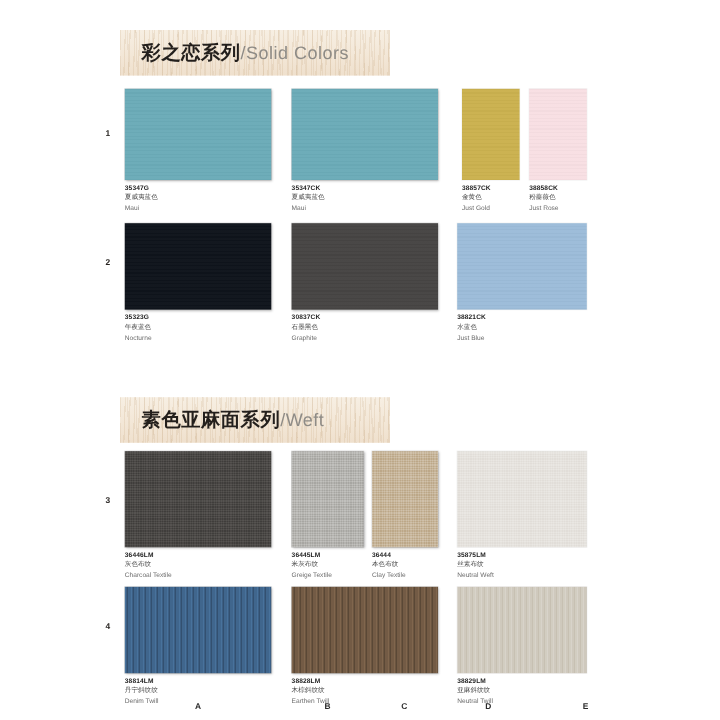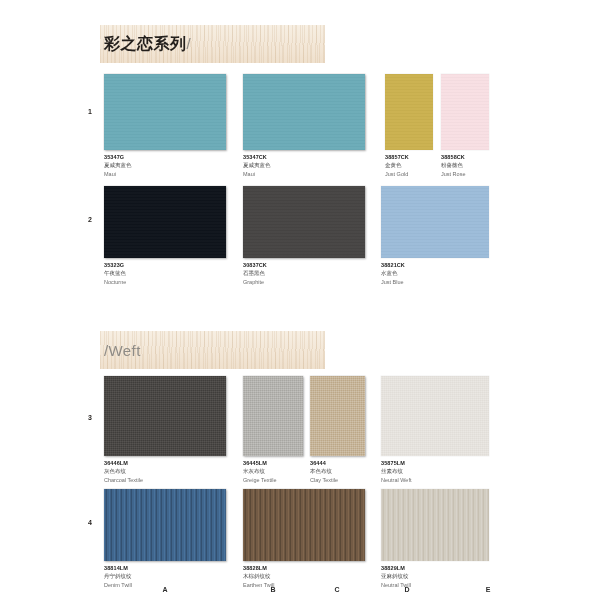--- a/index.html
+++ b/index.html
@@ -22,21 +22,21 @@
         rgba(255,255,255,0) 1px, rgba(255,255,255,0) 4px),
       repeating-linear-gradient(88deg,
         rgba(180,145,105,0.14) 0px, rgba(180,145,105,0.14) 1px,
         rgba(255,255,255,0) 1px, rgba(255,255,255,0) 7px),
       linear-gradient(180deg,#f7efe3 0%, #f3e7d7 55%, #efe0cd 100%);
     display: flex;
     align-items: center;
   }
   .banner-inner {
     display: flex; align-items: baseline;
-    padding-left: 4px;
+    padding-left: 18px;
     white-space: nowrap;
   }
   .banner-cn {
     font-size: 16px;
     font-weight: 700;
     color: #231f1c;
     letter-spacing: 0.5px;
   }
   .banner-en {
     font-size: 15px;
@@ -122,20 +122,21 @@
 </style>
 </head>
 <body>
 
 <div class="page">
 
   <div class="banner" style="left:100px; top:25px; width:225px;">
     <div class="banner-inner">
       <span class="banner-cn">彩之恋系列</span>
       <span class="banner-en">/</span>
+      <span class="banner-en">Solid Colors</span>
     </div>
   </div>
 
   <div class="rownum" style="top:108px;">1</div>
 
   <div class="swatch" style="left:104px; top:74px; width:122px;">
     <div class="chip sh tex-flat" style="height:76px; background:#6babb8;"></div>
     <div class="labels">
       <div class="code">35347G</div>
       <div class="cn">夏威夷蓝色</div>
@@ -194,20 +195,21 @@
     <div class="chip tex-flat" style="height:72px; background:#9cbcd9;"></div>
     <div class="labels">
       <div class="code">38821CK</div>
       <div class="cn">水蓝色</div>
       <div class="en">Just Blue</div>
     </div>
   </div>
 
   <div class="banner" style="left:100px; top:331px; width:225px;">
     <div class="banner-inner">
+      <span class="banner-cn">素色亚麻面系列</span>
       <span class="banner-en">/</span>
       <span class="banner-en">Weft</span>
     </div>
   </div>
 
   <div class="rownum" style="top:414px;">3</div>
 
   <div class="swatch" style="left:104px; top:376px; width:122px;">
     <div class="chip sh tex-linen" style="height:80px; background:#464442;"></div>
     <div class="labels">

